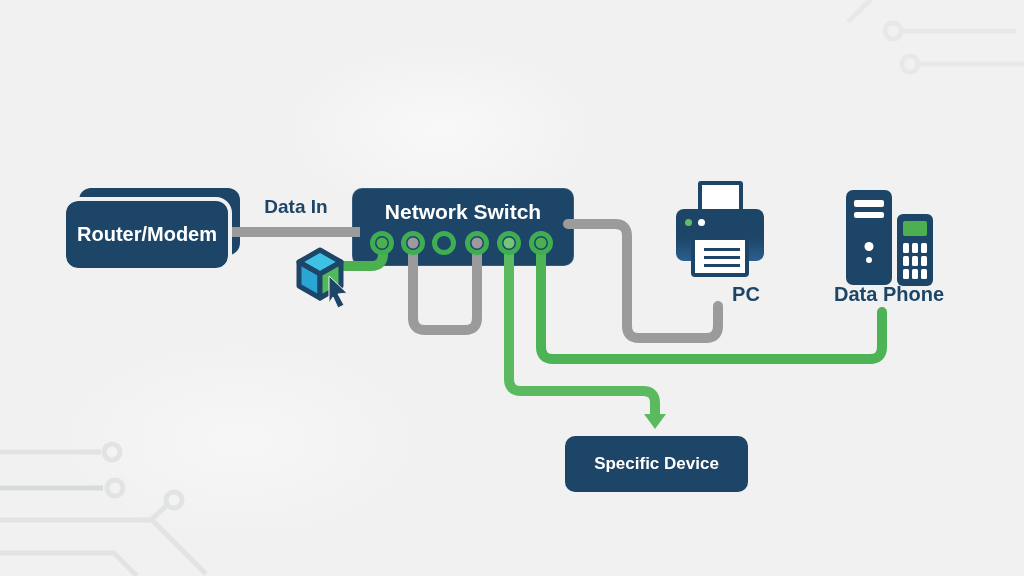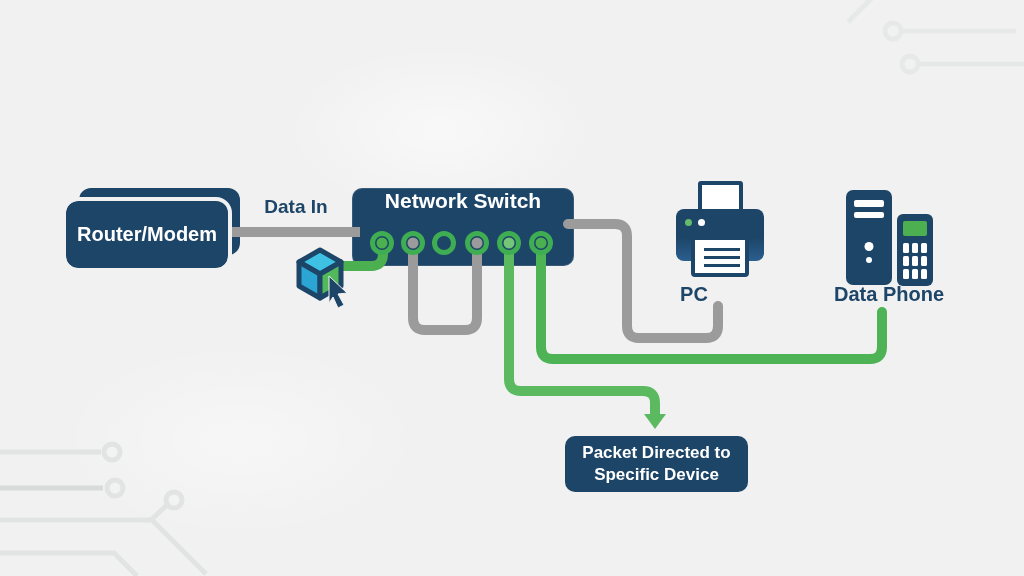--- a/index.html
+++ b/index.html
@@ -22,26 +22,26 @@
 
   
   .router-back{left:79px;top:188px;width:161px;height:67px;border-radius:12px;background:#1d4568;}
   .router-front{left:66px;top:201px;width:162px;height:67px;border-radius:12px;background:#1d4568;
     outline:4px solid #f0f1f0;display:flex;align-items:center;justify-content:center;
     font-size:20px;color:#fff;z-index:2;}
 
   
   .switch-box{left:352px;top:188px;width:222px;height:78px;border-radius:10px;background:#1d4568;
     border:1px solid rgba(255,255,255,.12);box-sizing:border-box;
-    text-align:center;font-size:21px;color:#fff;}
+    text-align:center;font-size:21px;color:#fff;padding-top:11px;}
 
   
   .flabel{color:#1d4568;text-align:center;}
   .data-in{left:246px;top:196px;width:100px;font-size:19px;}
-  .pc-label{left:663px;top:283px;width:62px;font-size:20px;}
+  .pc-label{left:715px;top:283px;width:62px;font-size:20px;}
   .voip-label{left:818px;top:283px;width:142px;font-size:20px;}
 
   
   .packet-box{left:565px;top:436px;width:183px;height:56px;border-radius:10px;background:#1d4568;
     display:flex;flex-direction:column;align-items:center;justify-content:center;
     font-size:17px;line-height:22px;color:#fff;}
 
   
   .port{position:absolute;top:231px;width:24px;height:24px;border-radius:50%;
     border:5px solid #3fae52;background:#1d4568;box-sizing:border-box;}
@@ -142,21 +142,20 @@
             <div class="key"></div>
           <div class="key"></div>
             <div class="key"></div>
             <div class="key"></div>
         </div>
       </div>
     </div>
     <div class="abs flabel voip-label">Data Phone</div>
 
     <div class="abs packet-box">
-      <span>Packet Directed to</span>
       <span>Specific Device</span>
     </div>
   </div>
 
   <svg id="cables-over" class="layer">
     <path d="M 336 266 L 371 266 Q 383 266 383 254 L 383 243" fill="none" stroke="#4caf50" stroke-width="10" stroke-linecap="round"></path>
     <path d="M 413 243 L 413 318 Q 413 330 425 330 L 465 330 Q 477 330 477 318 L 477 243" fill="none" stroke="#9b9b9b" stroke-width="10"></path>
     <path d="M 509 243 L 509 379 Q 509 391 521 391 L 643 391 Q 655 391 655 403 L 655 416" fill="none" stroke="#5bba5f" stroke-width="10"></path>
     <polygon points="644,414 666,414 655,429" fill="#5bba5f"></polygon>
     <path d="M 541 243 L 541 347 Q 541 359 553 359 L 870 359 Q 882 359 882 347 L 882 312" fill="none" stroke="#4eb354" stroke-width="10" stroke-linecap="round"></path>

